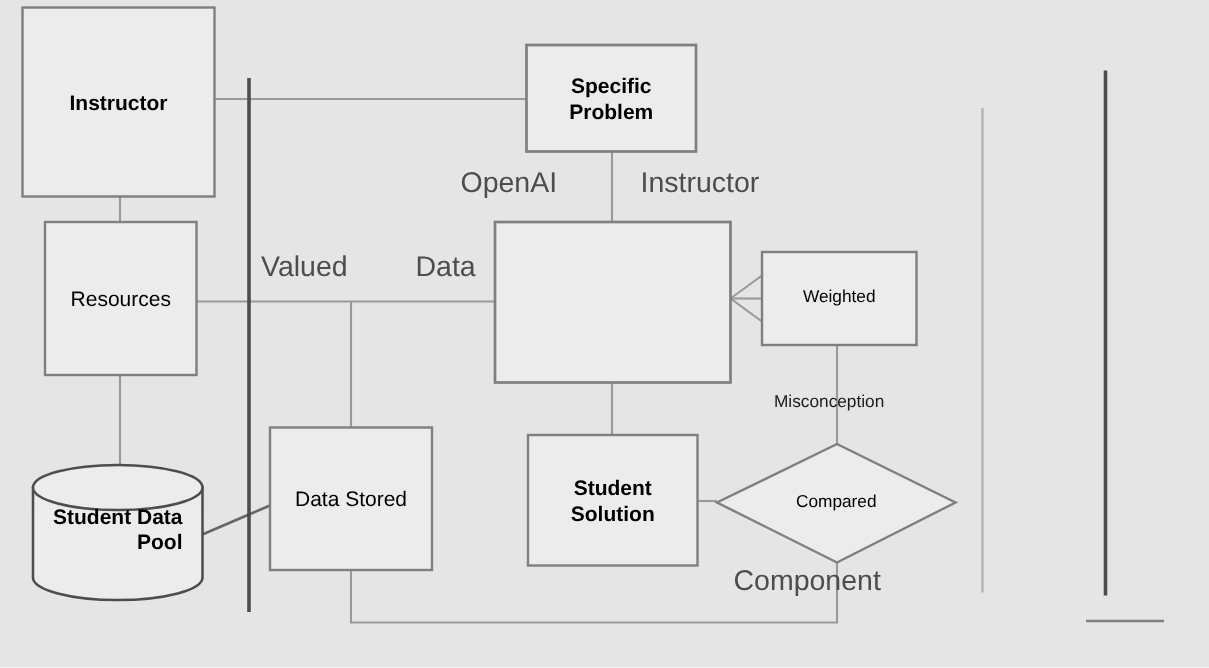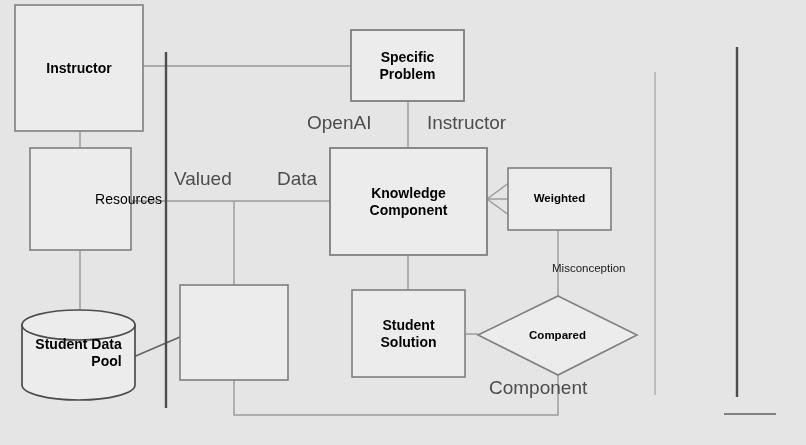--- a/index.html
+++ b/index.html
@@ -35,24 +35,23 @@
     pointer-events: none;
     white-space: pre-line;
   }
   .lbl-bold {
     font-weight: bold;
     font-size: 14px;
   }
   .lbl-plain {
     font-weight: normal;
     font-size: 14px;
-    padding-left: 48px;
   }
   .lbl-small {
-    font-weight: bold;
+    font-weight: normal;
     font-size: 11.5px;
   }
   .edge-label {
     position: absolute;
     color: #4d4d4d;
     white-space: nowrap;
     text-align: right;
   }
   .el-big {
     font-size: 19px;
@@ -130,39 +129,38 @@
     </g>
   </svg>
 
   <div class="node-label lbl-bold" style="left:15px; top:5px; width:128px; height:126px;">Instructor</div>
 
   <div class="node-label lbl-plain" style="left:30px; top:148px; width:101px; height:102px;">Resources</div>
 
   <div class="node-label lbl-bold" style="left:22px; top:322px; width:113px; height:62px;text-align:right;">Student Data
 Pool</div>
 
+  <div class="node-label lbl-plain" style="left:180px; top:285px; width:108px; height:95px;">Data Stored</div>
 
   <div class="node-label lbl-bold" style="left:351px; top:30px; width:113px; height:71px;">Specific
 Problem</div>
 
-  <div class="node-label lbl-bold" style="left:330px; top:148px; width:157px; height:107px;">Knowledge
-Component</div>
 
   <div class="node-label lbl-small" style="left:508px; top:168px; width:103px; height:62px;">Weighted</div>
 
   <div class="node-label lbl-bold" style="left:352px; top:290px; width:113px; height:87px;">Student
 Solution</div>
 
   <div class="node-label lbl-small" style="left:478px; top:296px; width:159px; height:79px;">Compared</div>
 
   <div class="edge-label el-big" style="left:174px; top:168px;">Valued</div>
 
   <div class="edge-label el-big" style="left:277px; top:168px;">Data</div>
 
   <div class="edge-label el-big" style="left:307px; top:112px;">OpenAI</div>
 
   <div class="edge-label el-big" style="left:427px; top:112px;">Instructor</div>
 
-  <div class="edge-label el-small" style="left:516px; top:262px;margin-left:36px;">Misconception</div>
+  <div class="edge-label el-small" style="left:516px; top:262px;">Misconception</div>
 
   <div class="edge-label el-big" style="left:489px; top:377px;">Component</div>
 
 </div>
 
 </body></html>

